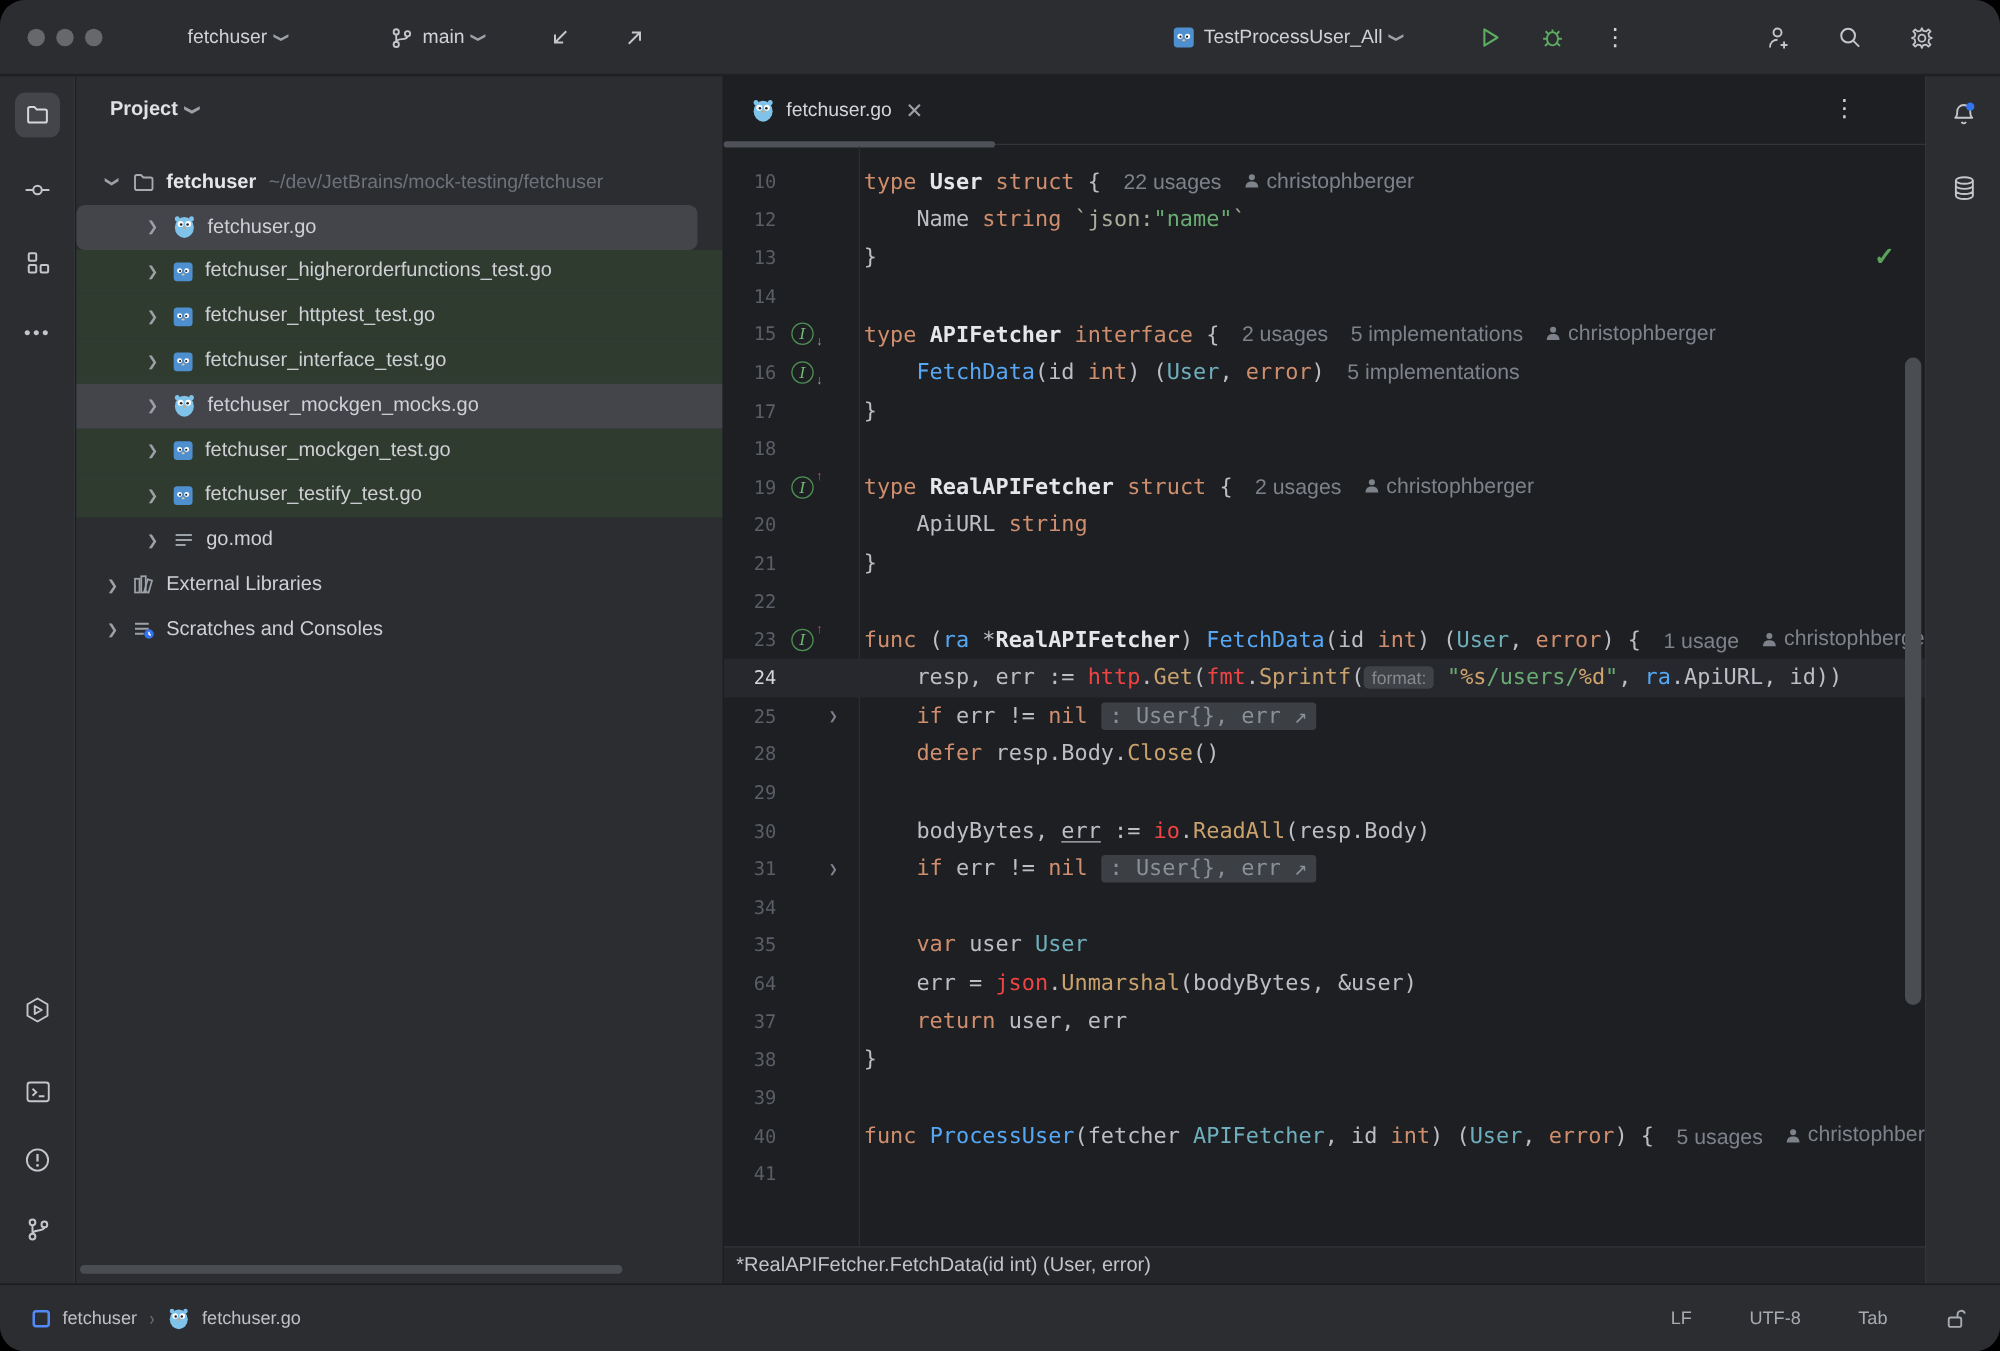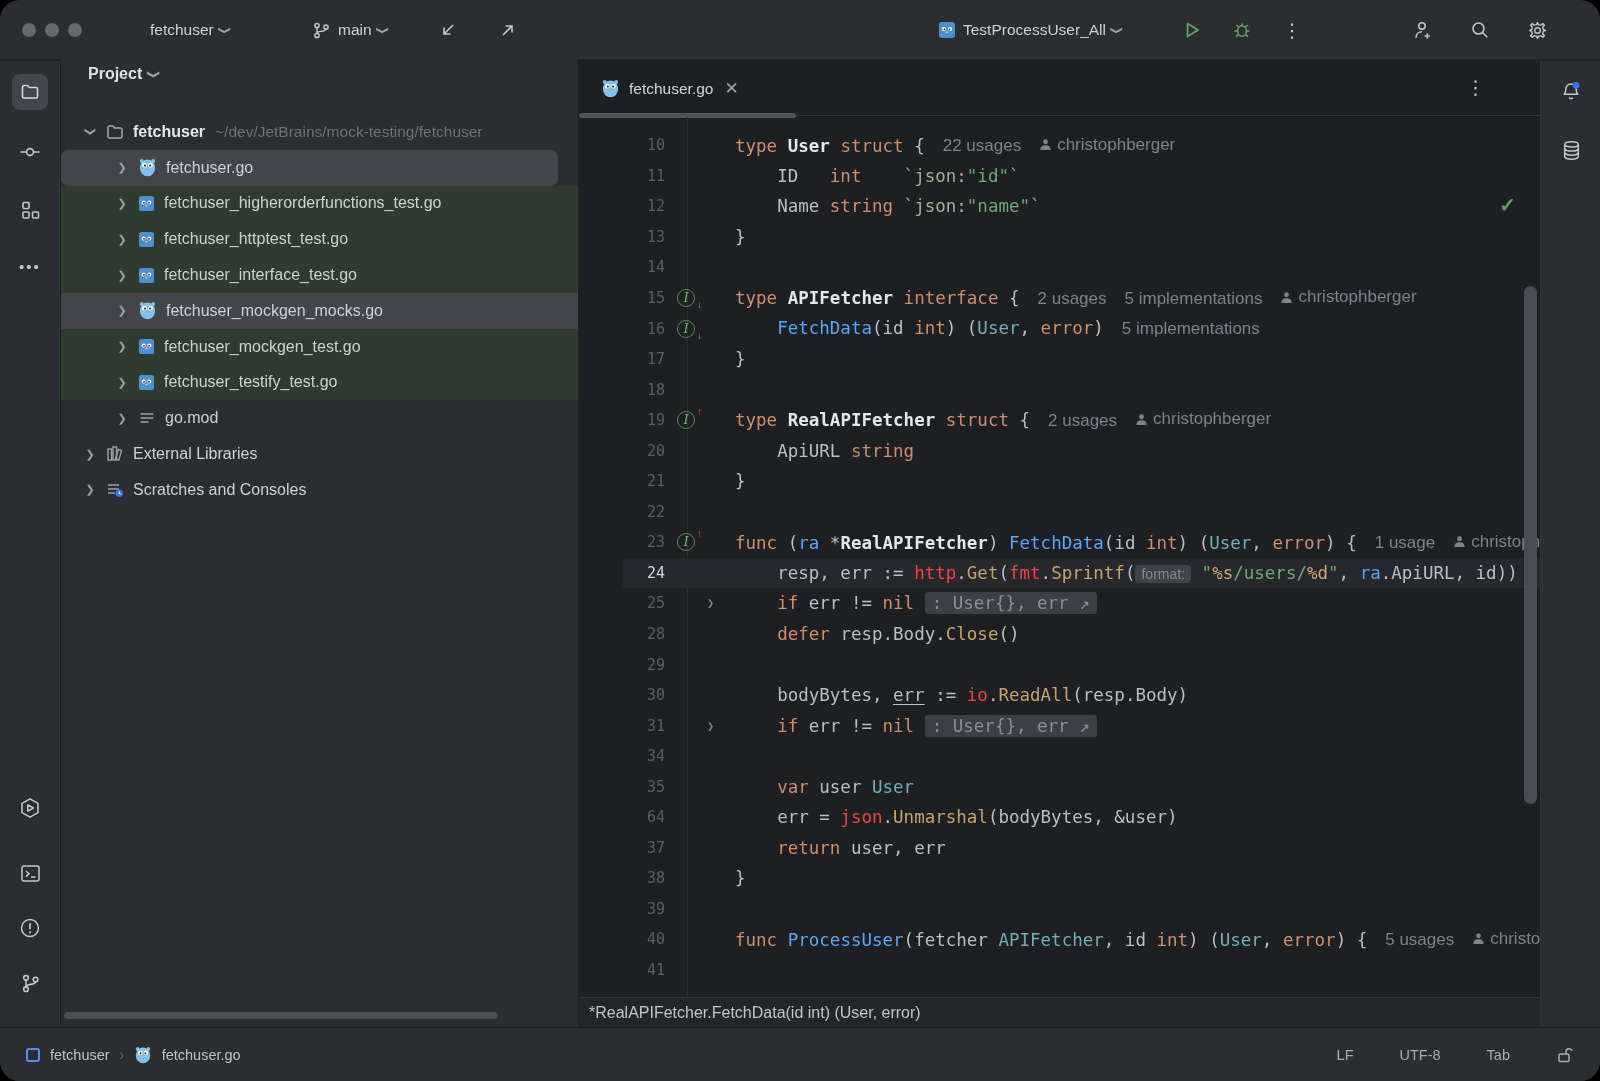--- a/index.html
+++ b/index.html
@@ -16,42 +16,42 @@
   .tb-icon-btn{position:absolute;top:14px;width:32px;height:32px;display:flex;align-items:center;justify-content:center;border-radius:6px;}
   .dots-v{font-size:19px;color:#CFD1D6;letter-spacing:0;line-height:1;}
   
   .left-strip{position:absolute;left:0;top:61px;width:60px;bottom:54px;background:#2B2D30;border-right:1px solid #313438;}
   .strip-btn{position:absolute;left:12px;width:36px;height:36px;display:flex;align-items:center;justify-content:center;border-radius:8px;}
   .strip-btn.active{background:#43454A;}
   .dots-h{color:#C4C6CB;font-size:15px;letter-spacing:2px;}
   
   .right-strip{position:absolute;left:1540px;top:61px;width:60px;bottom:54px;background:#2B2D30;border-left:1px solid #313438;}
   
-  .project-panel{position:absolute;left:61px;top:47px;width:517px;bottom:54px;background:#2B2D30;overflow:hidden;}
+  .project-panel{position:absolute;left:61px;top:61px;width:517px;bottom:54px;background:#2B2D30;overflow:hidden;}
   .pp-header{position:absolute;left:27px;top:18px;display:flex;align-items:center;gap:8px;font-size:16px;font-weight:bold;color:#DFE1E5;}
   .tree{position:absolute;left:0;right:0;top:67px;}
   .trow{height:35.8px;display:flex;align-items:center;font-size:16px;color:#CED0D6;white-space:nowrap;}
   .trow.added{background:#2E3B2E;}
   .trow.selected{background:#43454A;border-radius:7px;margin-right:20px;}
   .trow.selected-flush{background:#43454A;}
   .trow .tchev{width:14px;color:#9DA0A6;font-size:11px;margin-right:9px;display:inline-block;text-align:center;}
   .tchev.open{transform:rotate(90deg);}
   .trow .ticon{margin-right:9px;flex:none;}
   .pad1{padding-left:22px;} .pad2{padding-left:54px;}
   .root-name{font-weight:bold;color:#E4E6EA;}
   .root-path{color:#6E727A;margin-left:10px;font-size:15.5px;}
   .pp-hscroll{position:absolute;left:3px;bottom:8px;width:434px;height:7px;border-radius:4px;background:#4A4D52;}
   
   .editor{position:absolute;left:579px;top:61px;width:961px;bottom:54px;background:#1E1F22;}
   .tabbar{position:absolute;top:0;left:0;right:0;height:55px;border-bottom:1px solid #313438;}
   .tab{position:absolute;left:8px;top:0;height:55px;display:flex;align-items:center;gap:9px;padding:0 14px;color:#D3D5DA;font-size:15.5px;}
   .tab-close{color:#9DA0A6;font-size:17px;margin-left:2px;}
   .tab-underline{position:absolute;left:0;bottom:-3px;width:217px;height:5px;border-radius:3px;background:#4E5157;}
   .tab-more{position:absolute;right:55px;top:17px;}
-  .ed-body{position:absolute;top:56px;left:0;right:0;bottom:30px;overflow:hidden;padding-top:13px;padding-left:44px;}
+  .ed-body{position:absolute;top:56px;left:0;right:0;bottom:30px;overflow:hidden;padding-top:13px;}
   .gutter-sep{position:absolute;left:108px;top:0;bottom:0;width:1px;background:#2B2D31;}
   .code-line{display:flex;align-items:center;height:30.55px;font-family:"DejaVu Sans Mono",monospace;font-size:17.5px;white-space:pre;position:relative;}
   .code-line.cur{background:#26282D;}
   .ln{width:42px;flex:none;text-align:right;color:#5A5E66;font-size:15px;}
   .code-line.cur .ln{color:#D4D6DB;}
   .gut{width:66px;flex:none;display:flex;align-items:center;position:relative;height:100%;}
   .lc{padding-left:4px;flex:none;}
   
   .kw{color:#CF8E6D;} .str{color:#6AAB73;} .fsp{color:#D2A56F;} .fn{color:#56A8F5;}
   .call{color:#C9A26D;} .pkg{color:#ef4444;} .typ{color:#6FAFBD;} .recv{color:#56A8F5;}
@@ -404,21 +404,20 @@
       <div class="tab-underline"></div>
       <div class="tab-more"><span class="dots-v">⋮</span></div>
     </div>
     <div class="ed-body">
       <div class="gutter-sep"></div>
       <div id="code">
           <div class="code-line"><span class="ln">10</span><span class="gut"></span><span class="lc"><span class="kw">type</span><span class="txt"> </span><span class="tdecl">User</span><span class="txt"> </span><span class="kw">struct</span><span class="txt"> {</span><span class="inlay">22 usages</span><span class="inlay"><span><svg width="13" height="13" viewBox="0 0 14 14">
                     <circle cx="7" cy="4" r="2.6" fill="#7E838B"></circle>
                     <path d="M1.5 13 c0-3.8 2.4-5.2 5.5-5.2 s5.5 1.4 5.5 5.2 z" fill="#7E838B"></path>
                   </svg></span>christophberger</span></span></div>
-          <div class="code-line"><span class="ln">11</span><span class="gut"></span><span class="lc"><span class="txt">    ID   </span><span class="kw">int</span><span class="txt">    </span><span class="tag">`json:</span><span class="str">"id"</span><span class="tag">`</span></span></div>
           <div class="code-line"><span class="ln">12</span><span class="gut"></span><span class="lc"><span class="txt">    Name </span><span class="kw">string</span><span class="txt"> </span><span class="tag">`json:</span><span class="str">"name"</span><span class="tag">`</span></span></div>
           <div class="code-line"><span class="ln">13</span><span class="gut"></span><span class="lc"><span class="txt">}</span></span></div>
           <div class="code-line"><span class="ln">14</span><span class="gut"></span><span class="lc"></span></div>
           <div class="code-line"><span class="ln">15</span><span class="gut"><span class="gm"><i>I</i><b class="d">↓</b></span></span><span class="lc"><span class="kw">type</span><span class="txt"> </span><span class="tdecl">APIFetcher</span><span class="txt"> </span><span class="kw">interface</span><span class="txt"> {</span><span class="inlay">2 usages</span><span class="inlay">5 implementations</span><span class="inlay"><span><svg width="13" height="13" viewBox="0 0 14 14">
                     <circle cx="7" cy="4" r="2.6" fill="#7E838B"></circle>
                     <path d="M1.5 13 c0-3.8 2.4-5.2 5.5-5.2 s5.5 1.4 5.5 5.2 z" fill="#7E838B"></path>
                   </svg></span>christophberger</span></span></div>
           <div class="code-line"><span class="ln">16</span><span class="gut"><span class="gm"><i>I</i><b class="d">↓</b></span></span><span class="lc"><span class="txt">    </span><span class="fn">FetchData</span><span class="txt">(id </span><span class="kw">int</span><span class="txt">) (</span><span class="typ">User</span><span class="txt">, </span><span class="kw">error</span><span class="txt">)</span><span class="inlay">5 implementations</span></span></div>
           <div class="code-line"><span class="ln">17</span><span class="gut"></span><span class="lc"><span class="txt">}</span></span></div>
           <div class="code-line"><span class="ln">18</span><span class="gut"></span><span class="lc"></span></div>

